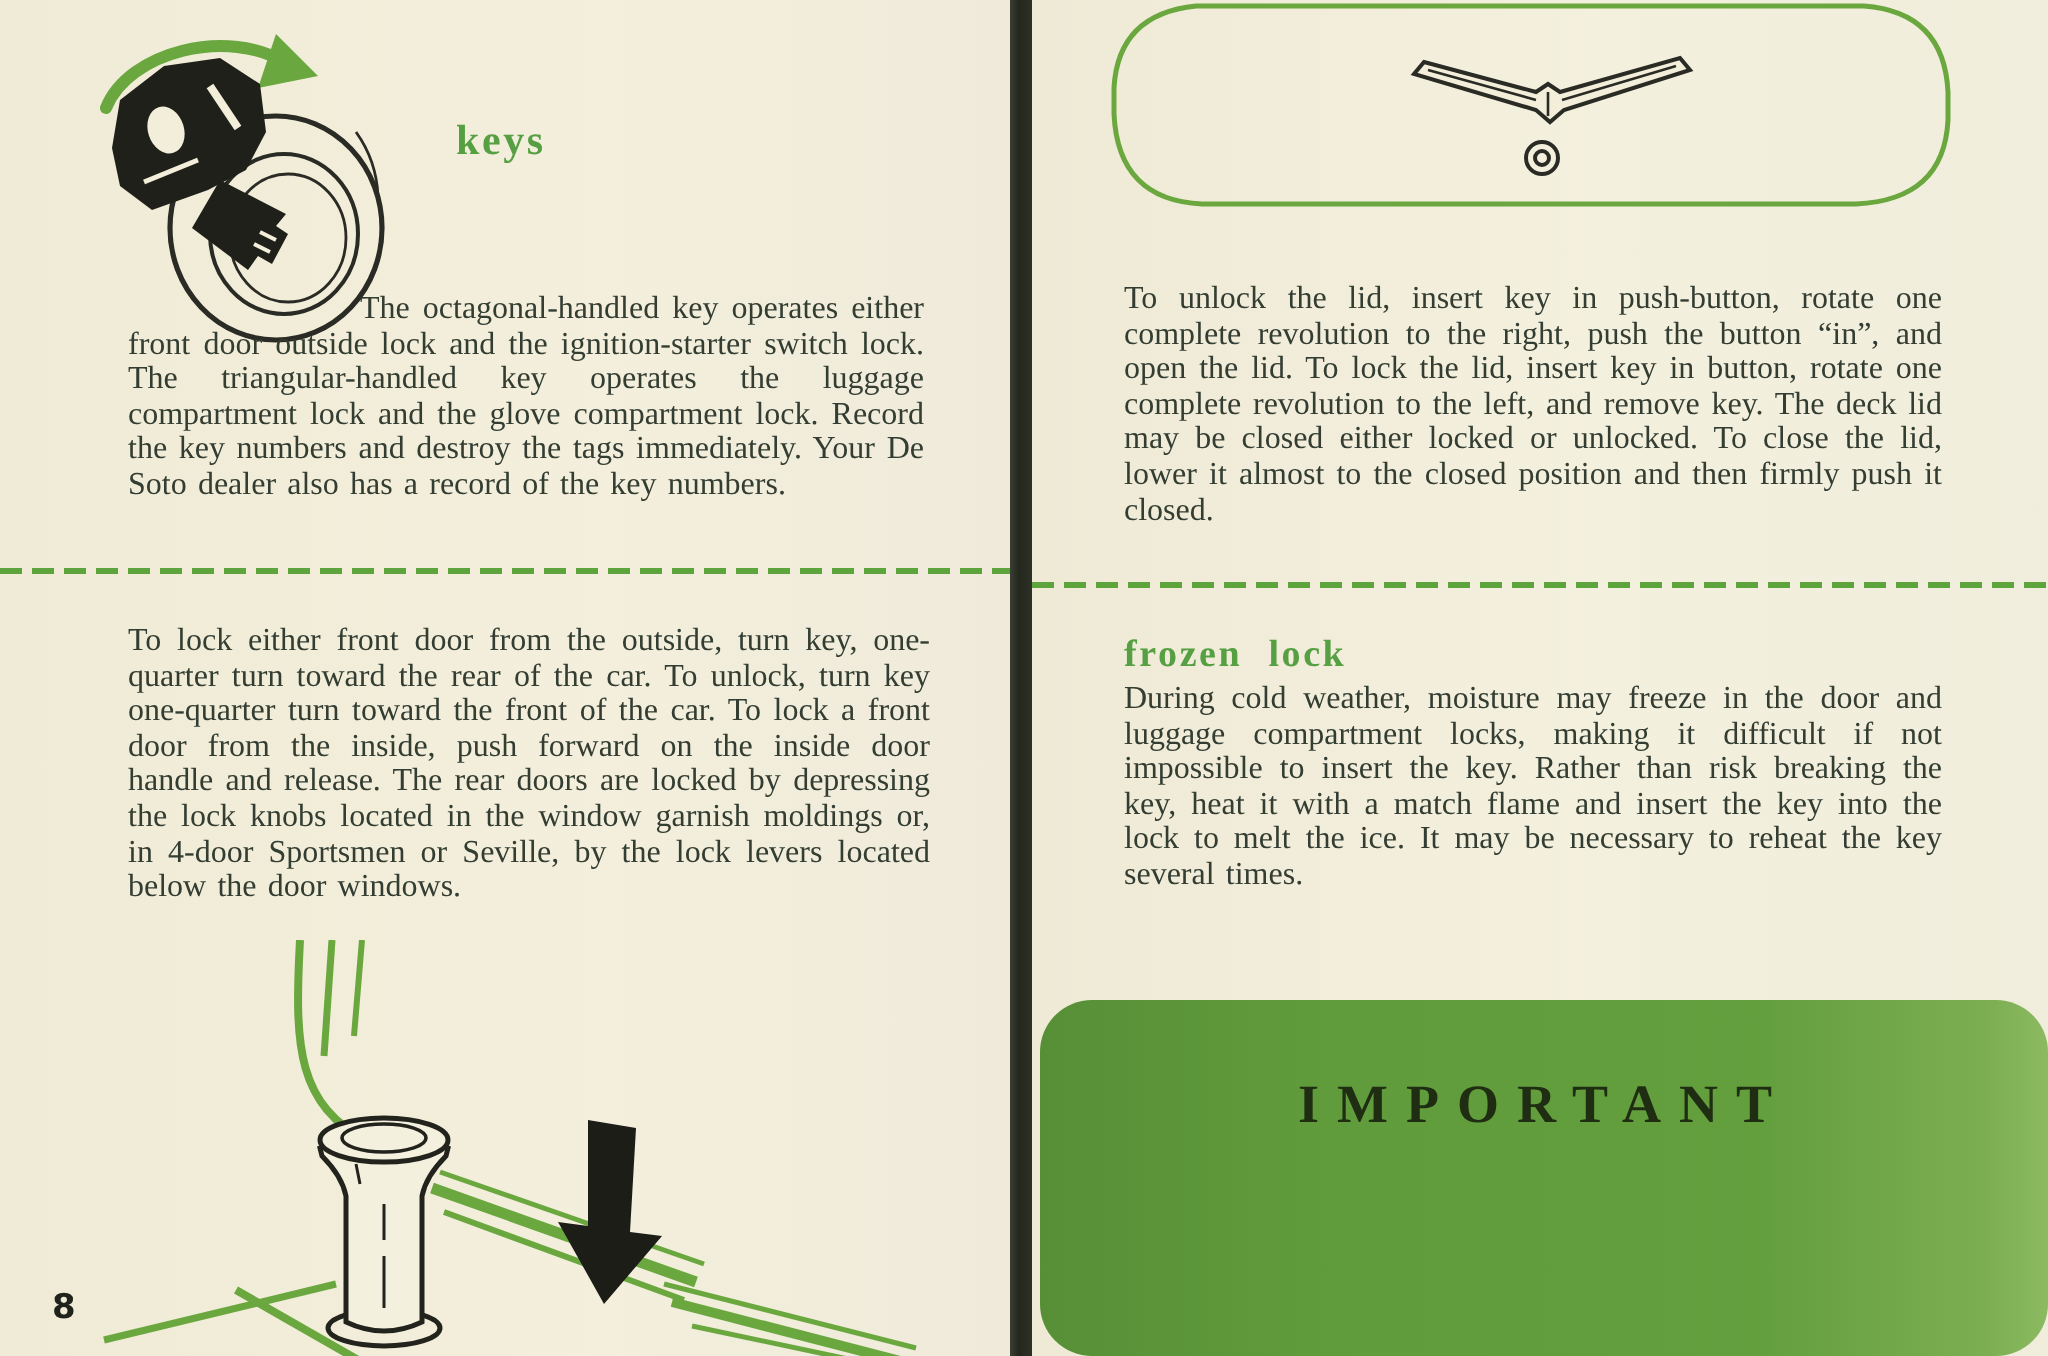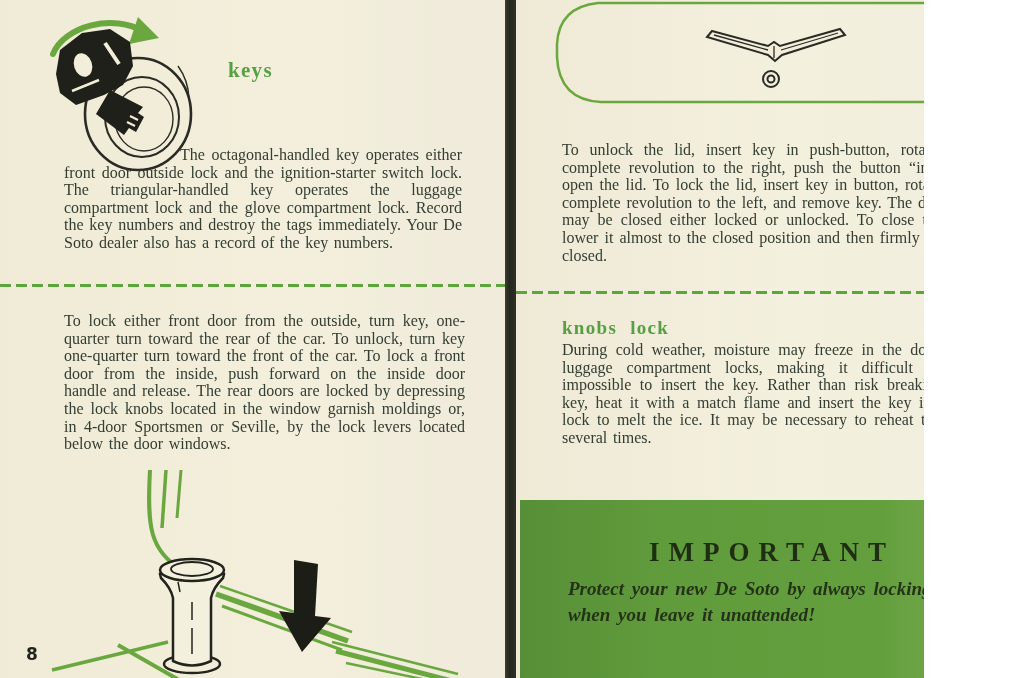--- a/index.html
+++ b/index.html
@@ -1,17 +1,17 @@
 <!DOCTYPE html>
 <html><head>
 <meta charset="utf-8">
 <style>
   html,body{margin:0;padding:0;}
   body{font-family:"Liberation Serif","DejaVu Serif",serif;}
-  .sheet{position:relative;width:924px;height:678px;overflow:hidden;background:#404040;}
+  .sheet{position:relative;width:1024px;height:678px;overflow:hidden;background:#404040;}
   .page{position:absolute;top:0;bottom:0;}
   .page-left{left:0;width:505px;background:linear-gradient(90deg,#efebd6,#f3efdc 60%,#efeada);}
   .page-right{left:516px;width:508px;background:linear-gradient(90deg,#eeead6,#f4f0de 55%,#f1eddc);}
   .gutter{position:absolute;top:0;bottom:0;left:505px;width:11px;background:linear-gradient(90deg,#3a3e33,#23271e 40%,#2c3026);}
 
   h2{margin:0;position:absolute;font-weight:700;color:#56a043;font-size:19px;letter-spacing:1.3px;word-spacing:7px;}
   .h-keys{left:228px;top:58px;font-size:21px;}
   .h-door{left:64px;top:298px;}
   .h-lug{left:46px;top:115px;}
   .h-frozen{left:46px;top:317px;}
@@ -28,21 +28,21 @@
 
   .illu{position:absolute;}
   .key-illu{left:26px;top:8px;}
   .knob-illu{left:0;top:470px;}
   .lid-illu{left:28px;top:0;}
 
   .pageno{position:absolute;left:26px;top:644px;font-family:"DejaVu Sans","Liberation Sans",sans-serif;font-weight:700;font-size:17px;color:#1f231c;}
 
   .important-box{position:absolute;left:4px;right:0;top:500px;bottom:0;
     background:linear-gradient(90deg,#578f37,#619c3c 30%,#649f3e 72%,#7cae52 94%,#8cba61);
-    padding-top:37px;box-sizing:border-box;}
+    padding-top:37px;box-sizing:border-box;border-radius:26px;}
   .imp-title{text-align:center;font-weight:700;font-size:27px;letter-spacing:9px;color:#1f2d12;}
   .imp-body{margin:8px 44px 0 48px;font-style:italic;font-weight:600;font-size:19px;line-height:26px;color:#243318;word-spacing:3px;}
 </style>
 </head>
 <body>
 
 <div class="sheet">
 
   <div class="page page-left">
 
@@ -120,22 +120,21 @@
       <g fill="none" stroke="#2b2b25">
         <circle cx="227" cy="79" r="8" stroke-width="2"></circle>
         <circle cx="227" cy="79" r="3.5" stroke-width="2"></circle>
       </g>
     </svg>
 
     <p class="p-lug">To unlock the lid, insert key in push-button, rotate one complete revolution to the right, push the button “in”, and open the lid. To lock the lid, insert key in button, rotate one complete revolution to the left, and remove key. The deck lid may be closed either locked or unlocked. To close the lid, lower it almost to the closed position and then firmly push it closed.</p>
 
     <div class="dash dash-right"></div>
 
-    <h2 class="h-frozen">knobs lock</h2>
+    <h2 class="h-frozen">frozen lock</h2>
     <p class="p-frozen">During cold weather, moisture may freeze in the door and luggage compartment locks, making it difficult if not impossible to insert the key. Rather than risk breaking the key, heat it with a match flame and insert the key into the lock to melt the ice. It may be necessary to reheat the key several times.</p>
 
     <div class="important-box">
       <div class="imp-title">IMPORTANT</div>
-      <div class="imp-body">Protect your new De Soto by always locking it when you leave it unattended!</div>
     </div>
   </div>
 
 </div>
 
 </body></html>

